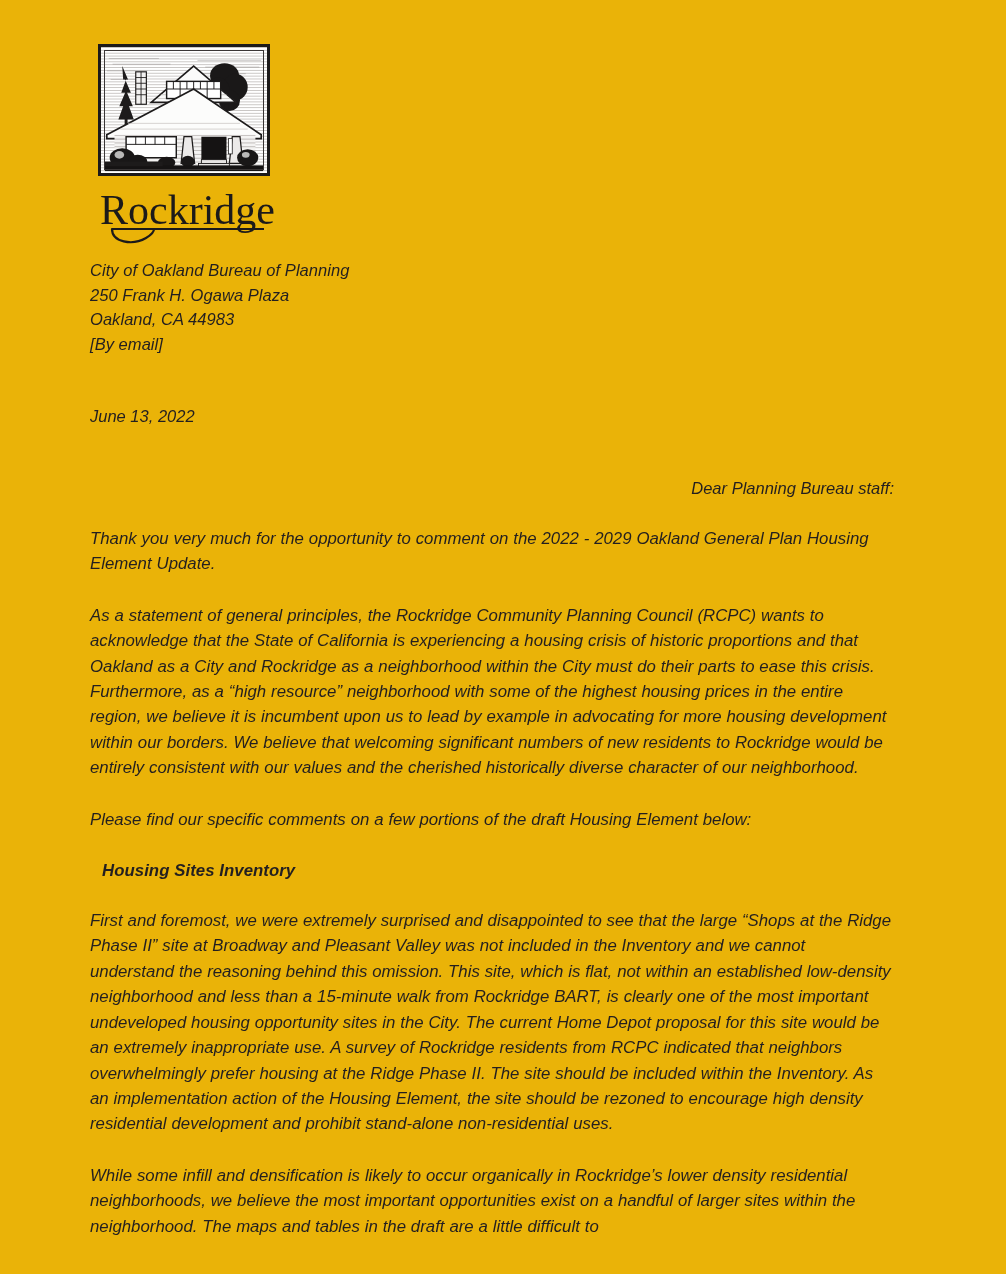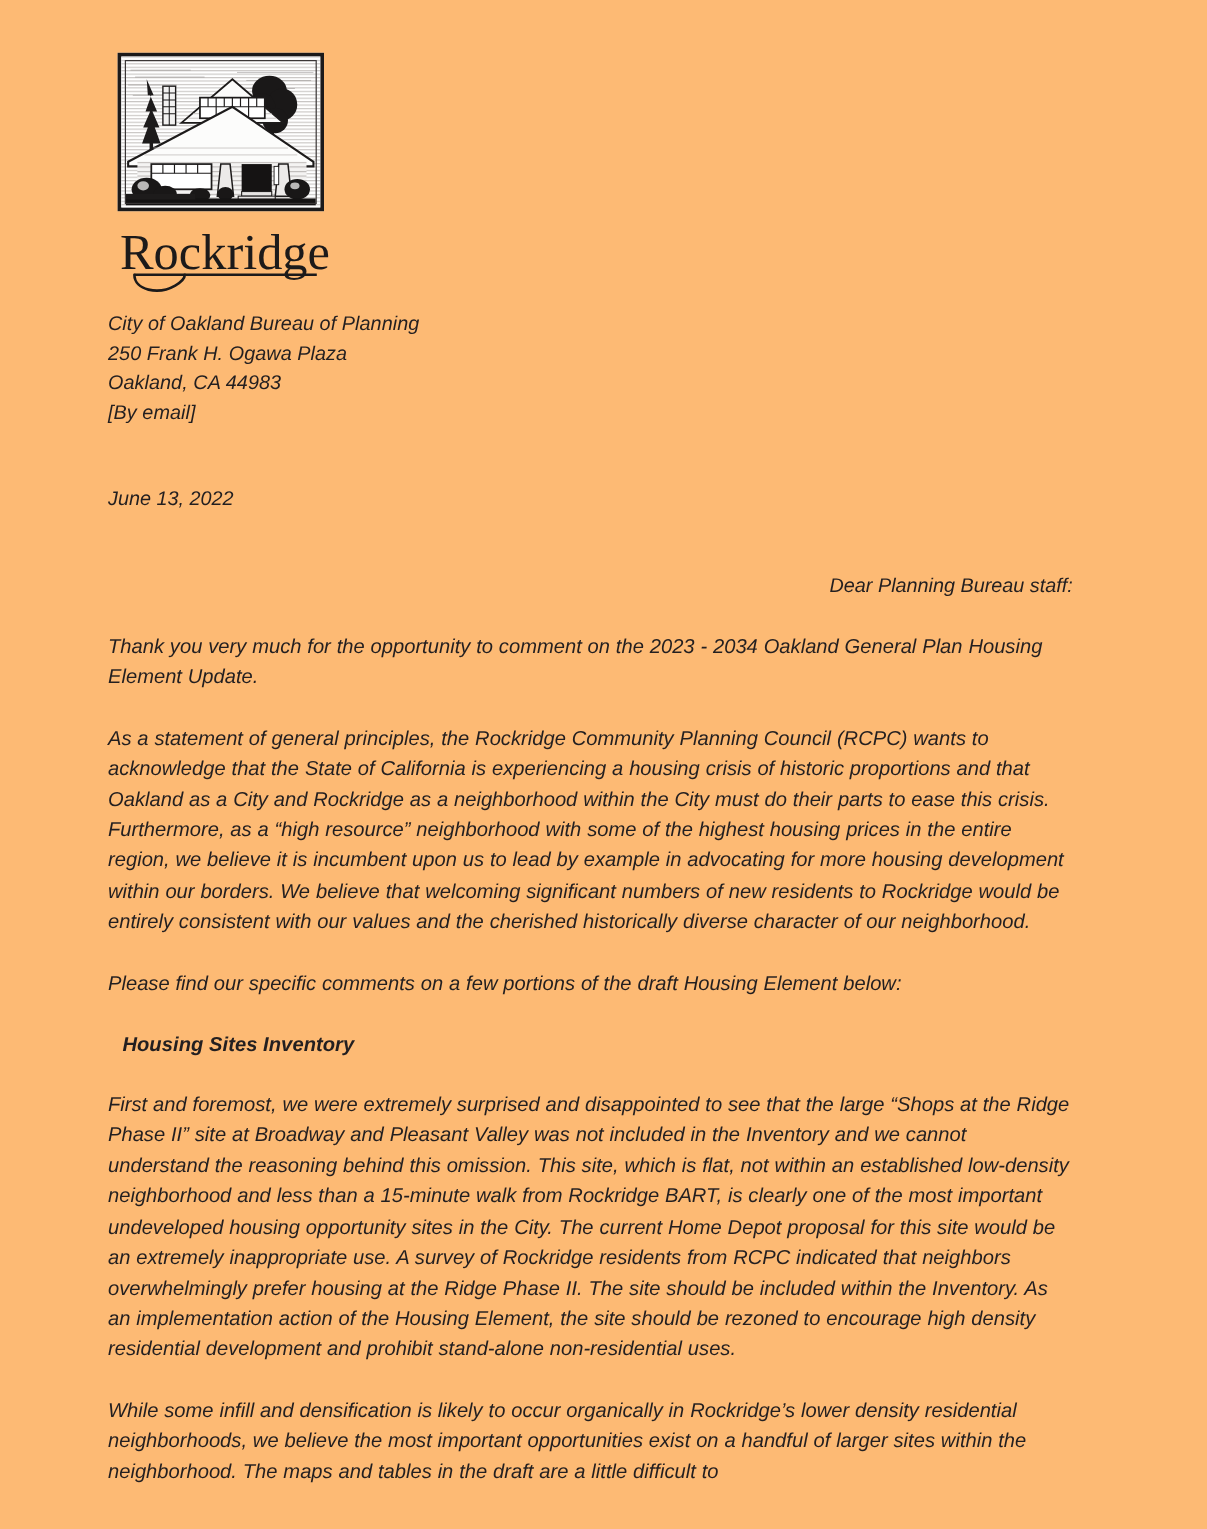--- a/index.html
+++ b/index.html
@@ -14,21 +14,21 @@
     height: 1274px;
     position: relative;
     font-family: "Liberation Sans", "DejaVu Sans", sans-serif;
     color: #231f20;
     overflow: hidden;
   }
 
   .page {
     position: absolute;
     inset: 0;
-    background: #fdba74;
+    background: #eab308;
   }
 
   
   .letterhead {
     position: absolute;
     left: 98px;
     top: 44px;
     width: 180px;
   }
 
@@ -244,21 +244,21 @@
       <span class="addr-line">City of Oakland Bureau of Planning</span>
       <span class="addr-line">250 Frank H. Ogawa Plaza</span>
       <span class="addr-line">Oakland, CA 44983</span>
       <span class="addr-line">[By email]</span>
     </div>
 
     <div class="date-line">June 13, 2022</div>
 
     <div class="salutation">Dear Planning Bureau staff:</div>
 
-    <p class="para">Thank you very much for the opportunity to comment on the 2023 - 2034 Oakland General Plan Housing Element Update.</p>
+    <p class="para">Thank you very much for the opportunity to comment on the 2022 - 2029 Oakland General Plan Housing Element Update.</p>
     <p class="para">As a statement of general principles, the Rockridge Community Planning Council (RCPC) wants to acknowledge that the State of California is experiencing a housing crisis of historic proportions and that Oakland as a City and Rockridge as a neighborhood within the City must do their parts to ease this crisis.  Furthermore, as a “high resource” neighborhood with some of the highest housing prices in the entire region, we believe it is incumbent upon us to lead by example in advocating for more housing development within our borders.   We believe that welcoming significant numbers of new residents to Rockridge would be entirely consistent with our values and the cherished historically diverse character of our neighborhood.</p>
     <p class="para">Please find our specific comments on a few portions of the draft Housing Element below:</p>
 
     <h2 class="section-head">Housing Sites Inventory</h2>
 
     <p class="para tight-top">First and foremost, we were extremely surprised and disappointed to see that the large “Shops at the Ridge Phase II” site at Broadway and Pleasant Valley was not included in the Inventory and we cannot understand the reasoning behind this omission.  This site, which is flat, not within an established low-density neighborhood and less than a 15-minute walk from Rockridge BART, is clearly one of the most important undeveloped housing opportunity sites in the City.  The current Home Depot proposal for this site would be an extremely inappropriate use.  A survey of Rockridge residents from RCPC indicated that neighbors overwhelmingly prefer housing at the Ridge Phase II. The site should be included within the Inventory.  As an implementation action of the Housing Element, the site should be rezoned to encourage high density residential development and prohibit stand-alone non-residential uses.</p>
     <p class="para">While some infill and densification is likely to occur organically in Rockridge’s lower density residential neighborhoods, we believe the most important opportunities exist on a handful of larger sites within the neighborhood.  The maps and tables in the draft are a little difficult to</p>
   </div>
 
 </div>

